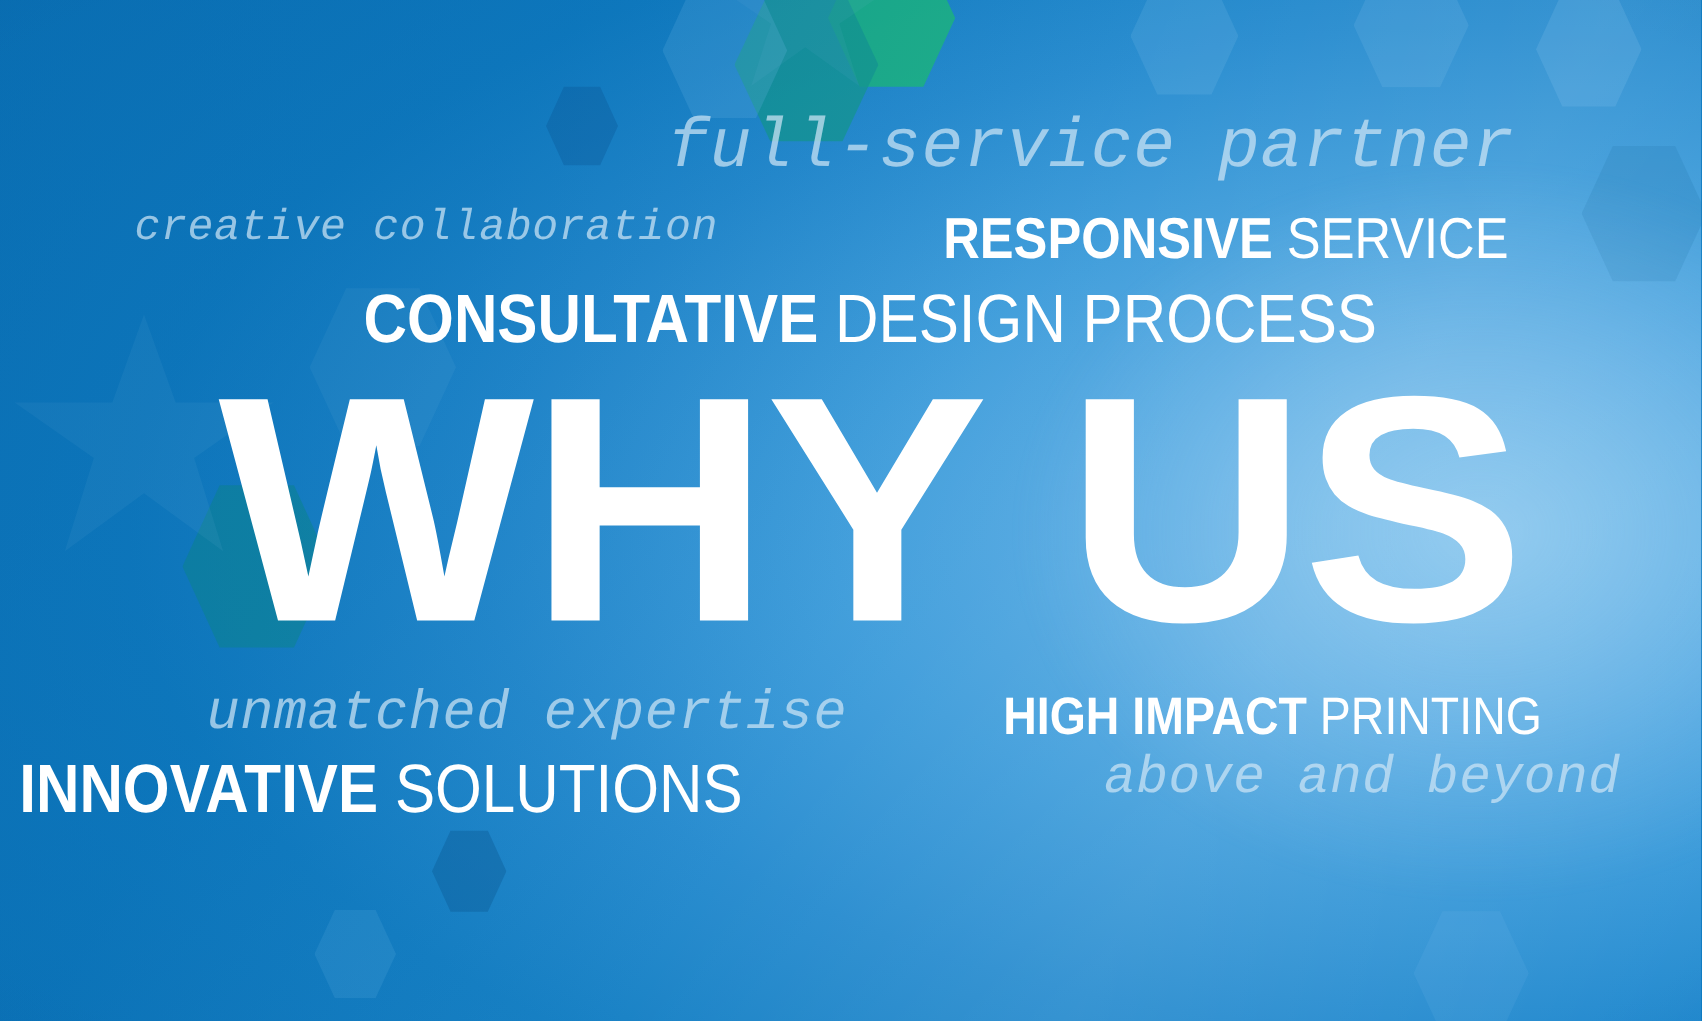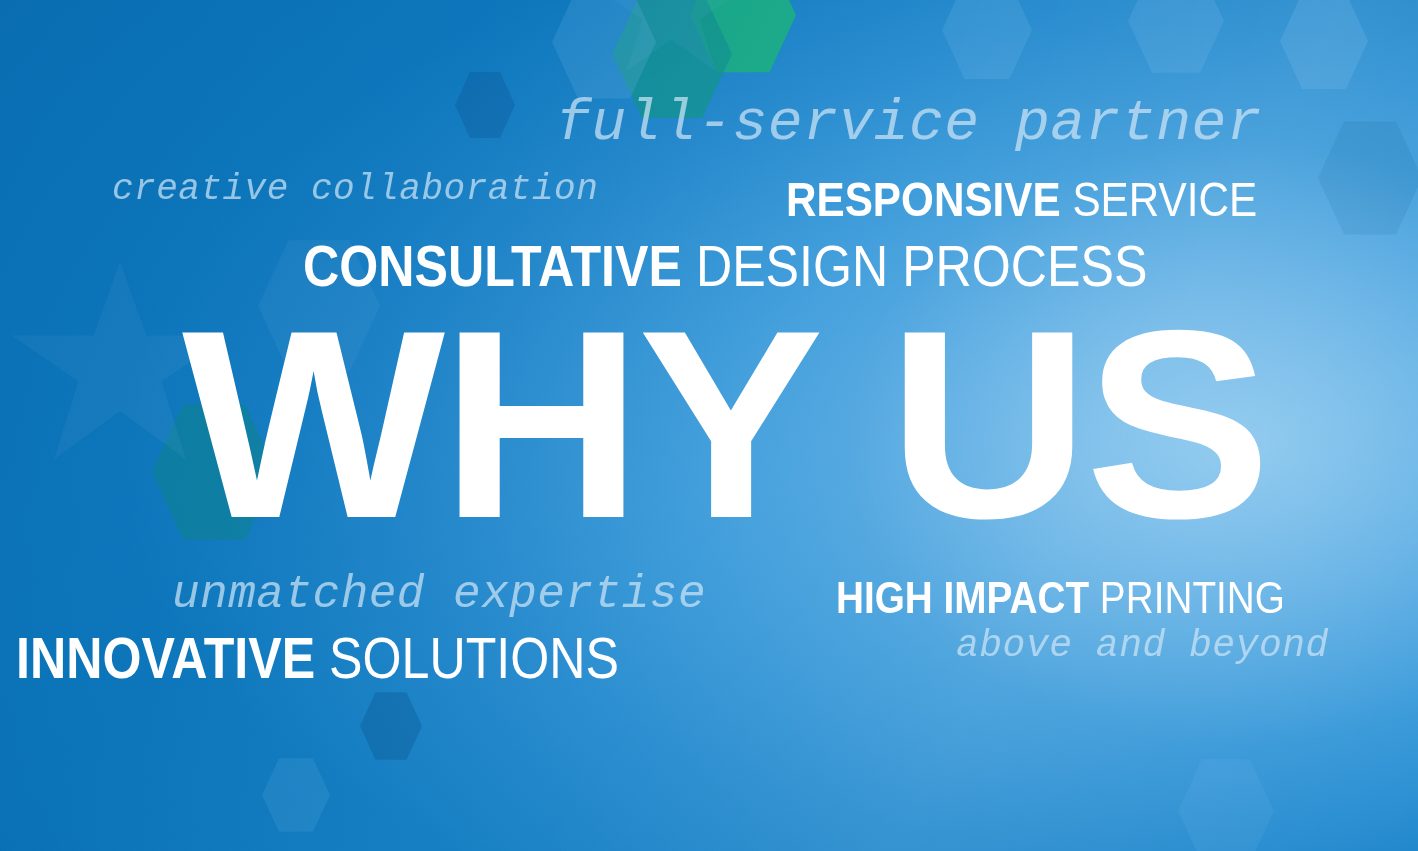--- a/index.html
+++ b/index.html
@@ -72,21 +72,21 @@
     color: #ffffff;
     transform: scaleX(0.88);
     transform-origin: left center;
   }
   .tag b { font-weight: 700; }
   .tag span { font-weight: 400; }
 
   #t-fullservice { left: 556px; top: 95px;  font-size: 58px; }
   #t-creative    { left: 112px; top: 172px; font-size: 36px; }
   #t-unmatched   { left: 152px; top: 572px; font-size: 46px; margin-left: 20px; }
-  #t-abovebeyond { left: 956px; top: 627px; font-size: 38px; }
+  #t-abovebeyond { left: 920px; top: 627px; font-size: 44px; }
 
   #t-responsive  { left: 786px; top: 176px; font-size: 48px; }
   #t-consultative{ left: 303px; top: 238px; font-size: 57px; }
   #t-innovative  { left: 16px;  top: 630px; font-size: 57px; }
   #t-highimpact  { left: 836px; top: 576px; font-size: 44px; }
 
   #t-headline {
     position: absolute;
     left: 182px;
     top: 290px;

